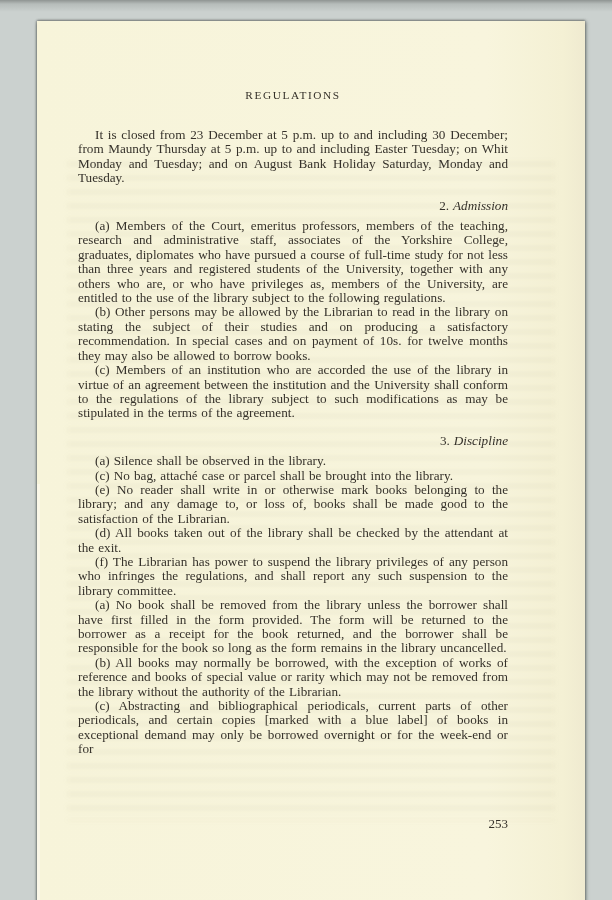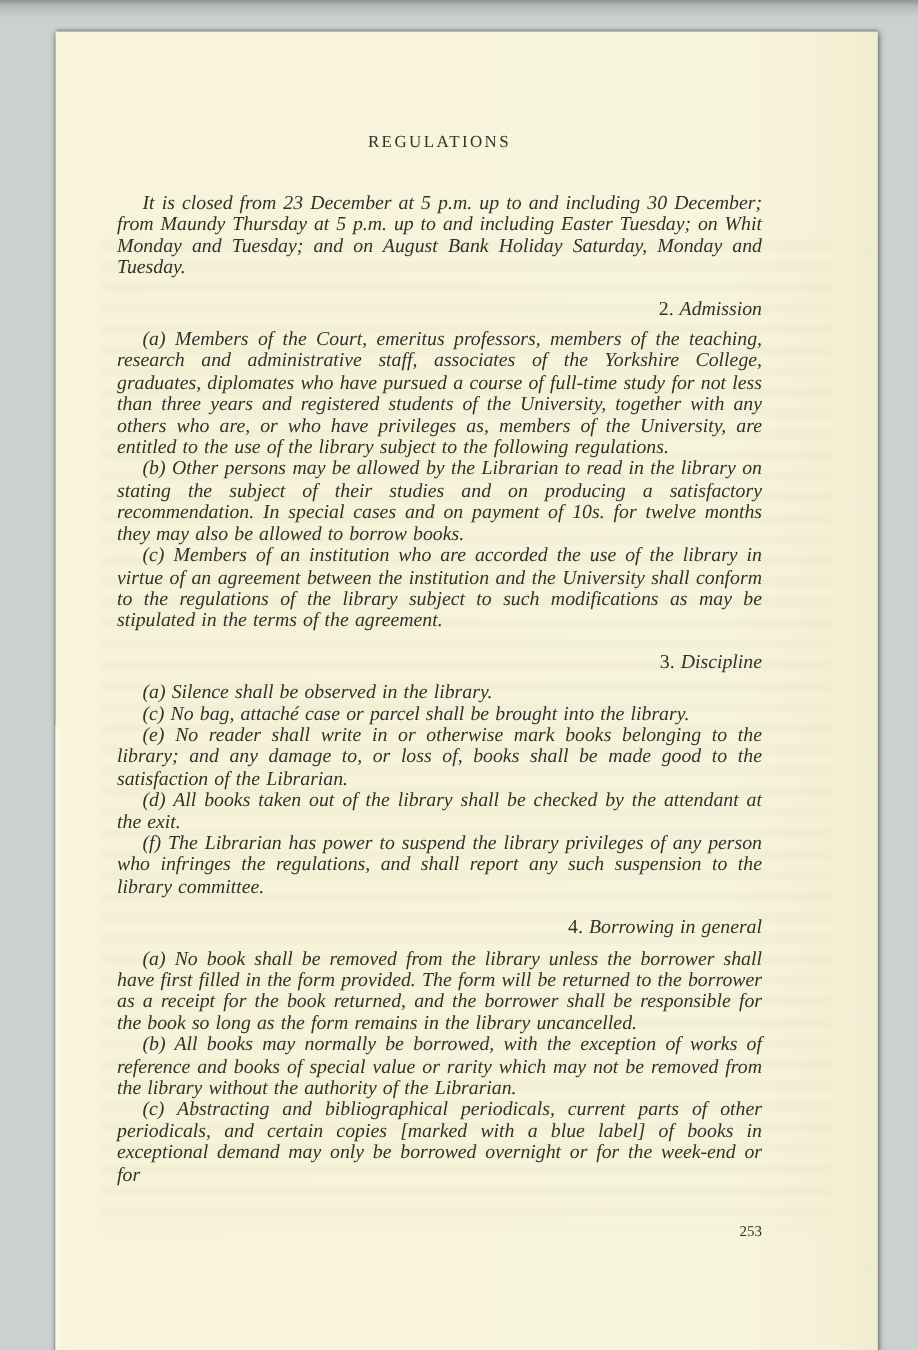--- a/index.html
+++ b/index.html
@@ -62,38 +62,37 @@
     width: 430px;
     color: var(--ink);
     font-size: 13.2px;
     line-height: 14.4px;
     text-align: justify;
     word-spacing: 0.06em;
   }
   .body-para {
     margin: 0;
     text-indent: 17px;
-    font-style: italic;
   }
   .section-heading {
     font-size: 13.2px;
     font-weight: normal;
     margin: 13px 0 6px 0;
     text-align: right;
   }
   .section-title {
     font-style: italic;
     margin-left: 4px;
   }
   .page-number {
     position: absolute;
     left: 41px; top: 795px;
     width: 430px;
     text-align: right;
-    font-size: 10px;
+    font-size: 13px;
     color: var(--ink);
   }
 </style>
 </head>
 <body>
 
 <div class="page">
   <div class="ghost"></div>
 
   <div class="running-head">REGULATIONS</div>
@@ -109,21 +108,20 @@
         </div>
         <div class="section">
           <h2 class="section-heading"><span class="section-number">3.</span><span class="section-title">Discipline</span></h2>
           <p class="body-para"><span class="para-label">(a)</span> <span>Silence shall be observed in the library.</span></p>
           <p class="body-para"><span class="para-label">(c)</span> <span>No bag, attaché case or parcel shall be brought into the library.</span></p>
           <p class="body-para"><span class="para-label">(e)</span> <span>No reader shall write in or otherwise mark books belonging to the library; and any damage to, or loss of, books shall be made good to the satisfaction of the Librarian.</span></p>
           <p class="body-para"><span class="para-label">(d)</span> <span>All books taken out of the library shall be checked by the attendant at the exit.</span></p>
           <p class="body-para"><span class="para-label">(f)</span> <span>The Librarian has power to suspend the library privileges of any person who infringes the regulations, and shall report any such suspension to the library committee.</span></p>
         </div>
         <div class="section">
-          <h2 class="section-heading"><span class="section-number">4.</span><span class="section-title">Borrowing in general</span></h2>
           <p class="body-para"><span class="para-label">(a)</span> <span>No book shall be removed from the library unless the borrower shall have first filled in the form provided.  The form will be returned to the borrower as a receipt for the book returned, and the borrower shall be responsible for the book so long as the form remains in the library uncancelled.</span></p>
           <p class="body-para"><span class="para-label">(b)</span> <span>All books may normally be borrowed, with the exception of works of reference and books of special value or rarity which may not be removed from the library without the authority of the Librarian.</span></p>
           <p class="body-para"><span class="para-label">(c)</span> <span>Abstracting and bibliographical periodicals, current parts of other periodicals, and certain copies [marked with a blue label] of books in exceptional demand may only be borrowed overnight or for the week-end or for</span></p>
         </div>
       </div>
   </div>
 
   <div class="page-number">253</div>
 </div>
 

